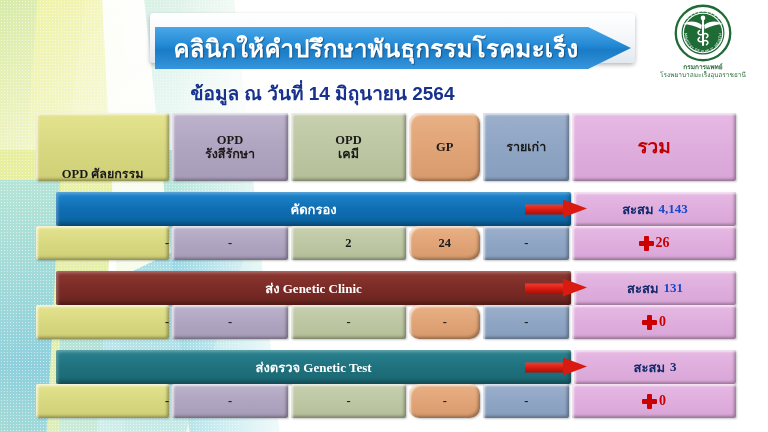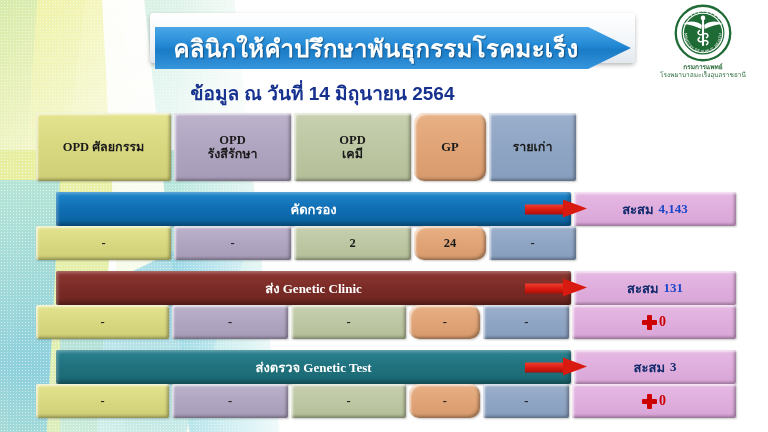--- a/index.html
+++ b/index.html
@@ -165,21 +165,21 @@
     box-shadow:
       inset 2px 2px 2px rgba(255,255,255,.65),
       inset -2px -2px 3px rgba(0,0,0,.30),
       1px 1px 2px rgba(0,0,0,.22);
     margin-right: 3px;
     overflow: hidden;
     line-height: 1.15;
   }
   .cell:last-child { margin-right: 0; }
 
-  .c-w1 { width: 135px; }
+  .c-w1 { width: 135px; justify-content: flex-end; }
   .c-w2 { width: 117px; }
   .c-w3 { width: 117px; }
   .c-w4 { width: 72px; }
   .c-w5 { width: 87px; }
   .c-sum { width: 166px; }
 
   .bg-yellow   { background: linear-gradient(180deg,#e4e490 0%, #d8d881 50%, #cfcf76 100%); }
   .bg-purple   { background: linear-gradient(180deg,#bdb3cc 0%, #b0a5c1 50%, #a79cb8 100%); }
   .bg-green    { background: linear-gradient(180deg,#c8d0b0 0%, #bdc7a3 50%, #b4bf99 100%); }
   .bg-orange   { background: linear-gradient(180deg,#e8b185 0%, #e0a477 50%, #d79a6c 100%); border-radius: 10px; }
@@ -340,20 +340,21 @@
       <span class="th-sub">เคมี</span>
     </div>
     <div class="cell c-w4 bg-orange">
       <span class="th-line">GP</span>
       <span class="th-sub"></span>
     </div>
     <div class="cell c-w5 bg-blue">
       <span class="th-line">รายเก่า</span>
       <span class="th-sub"></span>
     </div>
+    <div class="cell c-sum bg-pink">รวม</div>
   </div>
 
   <div class="band-row">
     <div class="band band-blue">
       <span>คัดกรอง</span>
     </div>
     <div class="red-arrow">
       <div class="arrow-shaft"></div>
         <div class="arrow-head"></div>
     </div>
@@ -362,20 +363,24 @@
       <span class="sum-value">4,143</span>
     </div>
   </div>
 
   <div class="row data-row">
     <div class="cell c-w1 bg-yellow">-</div>
     <div class="cell c-w2 bg-purple">-</div>
     <div class="cell c-w3 bg-green">2</div>
     <div class="cell c-w4 bg-orange">24</div>
     <div class="cell c-w5 bg-blue">-</div>
+    <div class="cell c-sum bg-pink plus-wrap">
+      <span class="plus-mark"></span>
+      <span class="plus-num">26</span>
+    </div>
   </div>
 
   <div class="band-row">
     <div class="band band-maroon">
       <span>ส่ง Genetic Clinic</span>
     </div>
     <div class="red-arrow">
       <div class="arrow-shaft"></div>
         <div class="arrow-head"></div>
     </div>

